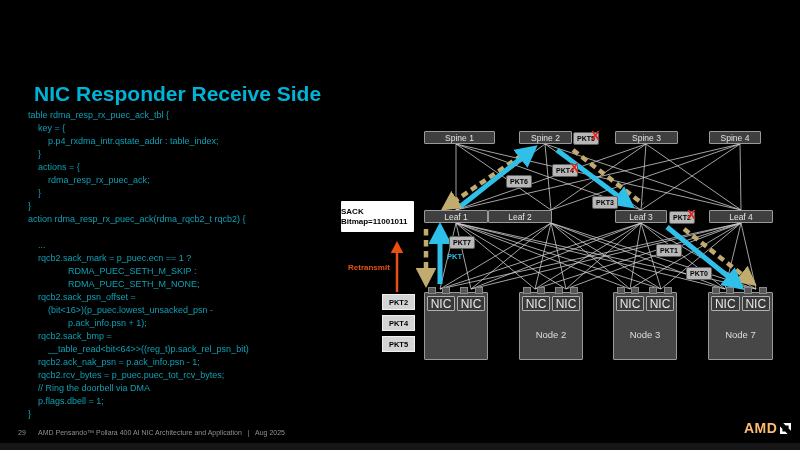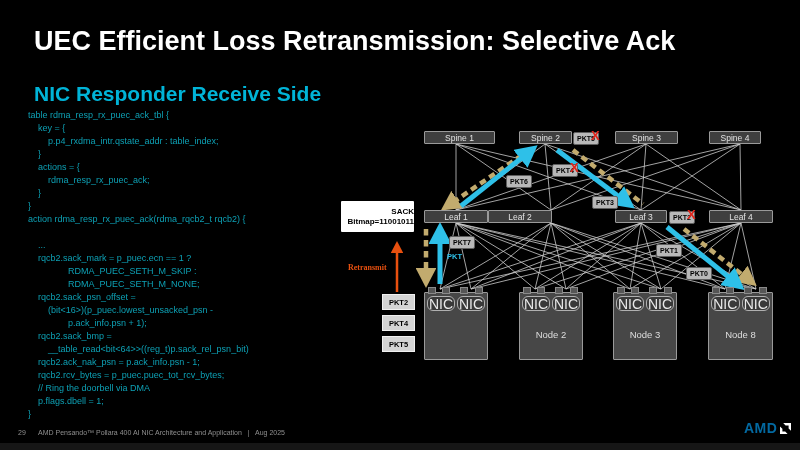--- a/index.html
+++ b/index.html
@@ -9,48 +9,47 @@
   .subtitle{position:absolute;left:34px;top:82px;color:#00b4d8;font-size:21px;font-weight:bold;white-space:nowrap;}
   .code{position:absolute;left:28px;top:109px;margin:0;color:#0da0b4;font-size:9px;line-height:13px;
         font-family:"Liberation Sans","DejaVu Sans",sans-serif;white-space:pre;}
   .diagram{position:absolute;left:0;top:0;width:800px;height:450px;}
   svg.net{position:absolute;left:0;top:0;pointer-events:none;}
   .gbox{position:absolute;height:13px;background:#3f3f3f;border:1px solid #9a9a9a;border-radius:1px;
         color:#e4e4e4;font-size:8.5px;display:flex;align-items:center;justify-content:center;box-sizing:border-box;}
   .node{position:absolute;height:68px;background:#474747;border:1px solid #9a9a9a;border-radius:1px;
         box-sizing:border-box;display:flex;flex-direction:column;padding:3px 2px 2px 2px;}
   .nicrow{display:flex;gap:2px;height:15px;}
-  .nic{flex:1;background:#393939;border:1px solid #b0b0b0;border-radius:6px;color:#e8e8e8;font-size:14px;
+  .nic{flex:1;background:#393939;border:1px solid #b0b0b0;border-radius:1px;color:#e8e8e8;font-size:12px;
        display:flex;align-items:center;justify-content:center;box-sizing:border-box;}
   .nlabel{flex:1;display:flex;align-items:center;justify-content:center;color:#dedede;font-size:9.5px;}
   .pin{position:absolute;top:-6px;width:8px;height:7px;background:#565656;border:1px solid #8a8a8a;box-sizing:border-box;}
   .badge{position:absolute;background:#b8b8b8;border:1px solid #5e5e5e;border-radius:2px;color:#000;
          font-size:7px;font-weight:bold;padding:2px 3px;line-height:7px;white-space:nowrap;}
   .xmark{position:absolute;color:#e1251b;font-size:13px;font-weight:bold;line-height:13px;}
   .sack{position:absolute;left:341px;top:201px;width:73px;height:31px;background:#fff;border-radius:1px;
-        color:#000;font-size:8px;font-weight:bold;text-align:right;display:flex;flex-direction:column;
+        color:#000;font-size:8px;font-weight:bold;text-align:left;display:flex;flex-direction:column;
         justify-content:center;line-height:10px;}
-  .retr{position:absolute;left:348px;top:263px;color:#e8500f;font-size:8px;font-weight:bold;font-family:Liberation Serif, serif;}
+  .retr{position:absolute;left:348px;top:263px;color:#e8500f;font-size:8px;font-weight:bold;}
   .qpkt{position:absolute;left:382px;width:33px;height:16px;background:#d4d4d4;border:1px solid #f0f0f0;
         color:#000;font-size:7.5px;font-weight:bold;display:flex;align-items:center;justify-content:center;
         box-sizing:border-box;}
   .pktlabel{position:absolute;left:447px;top:252px;color:#2ec0e8;font-size:7.5px;font-weight:bold;}
   .footer{position:absolute;left:0;top:429px;width:700px;color:#8f8f8f;font-size:7px;white-space:pre;}
   .pagenum{position:absolute;left:18px;top:0;}
   .ftext{position:absolute;left:38px;top:0;}
-  .amd{position:absolute;left:744px;top:420px;display:flex;align-items:center;gap:3px;color:#0369a1;
+  .amd{position:absolute;left:744px;top:420px;display:flex;align-items:center;gap:3px;color:#fdba74;
        font-size:14px;font-weight:bold;letter-spacing:0.5px;}
   .strip{position:absolute;left:0;top:443px;width:800px;height:7px;background:#161616;}
 </style>
 </head>
 <body>
 
 <div class="slide">
 
-  <div class="title">UEC Efficient Loss Retransmission: Selective Ack</div>
   <div class="subtitle">NIC Responder Receive Side</div>
 
   <pre class="code">table rdma_resp_rx_puec_ack_tbl {
     key = {
         p.p4_rxdma_intr.qstate_addr : table_index;
     }
     actions = {
         rdma_resp_rx_puec_ack;
     }
 }
@@ -194,21 +193,21 @@
     </div>
     <div class="node" style="left:708px;top:292px;width:65px;">
       <span class="pin" style="left:3px;"></span>
       <span class="pin" style="left:17px;"></span>
       <span class="pin" style="left:35px;"></span>
       <span class="pin" style="left:50px;"></span>
       <div class="nicrow">
         <div class="nic">NIC</div>
         <div class="nic">NIC</div>
       </div>
-      <div class="nlabel">Node 8</div>
+      <div class="nlabel">Node 7</div>
     </div>
 
     <div class="sack">
       <div>SACK</div>
       <div>Bitmap=11001011</div>
     </div>
     <div class="retr">Retransmit</div>
     <div class="qpkt" style="top:294px;">PKT2</div>
     <div class="qpkt" style="top:315px;">PKT4</div>
     <div class="qpkt" style="top:336px;">PKT5</div>

